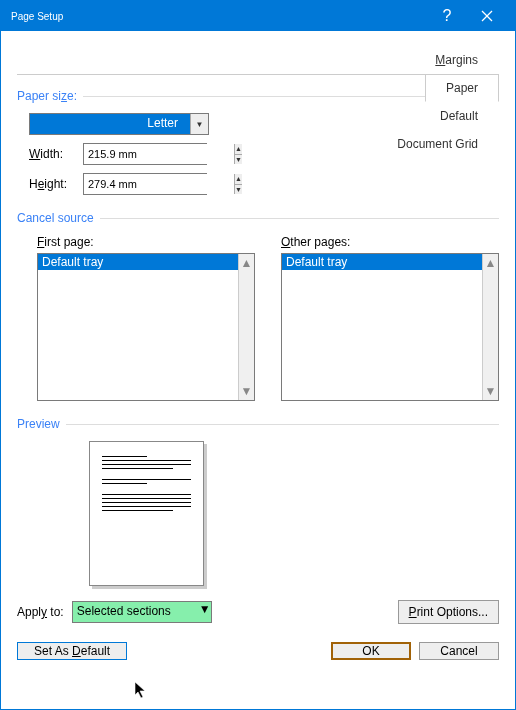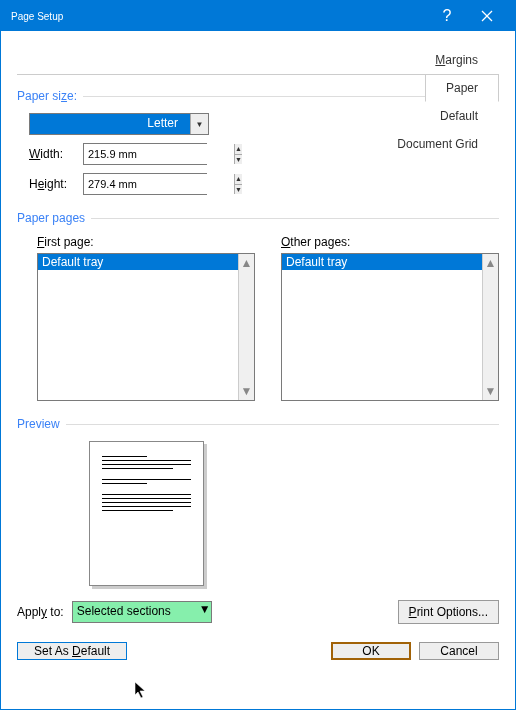--- a/index.html
+++ b/index.html
@@ -99,21 +99,21 @@
           <input value="279.4 mm" style="">
           <div class="spin-arrows">
               <div>▲</div>
               <div>▼</div>
             </div>
         </div>
       </div>
     </div>
 
     <div class="grouplabel">
-      <span>Paper pages</span>
+      <span>Cancel source</span>
         <span class="line"></span>
     </div>
     <div class="sources">
       <div class="sourcecol">
         <span class="lbl"><span class="underline">F</span>irst page:</span>
         <div class="listbox">
           <div class="items">
               <div class="item">Default tray</div>
             </div>
           <div class="scroll">

